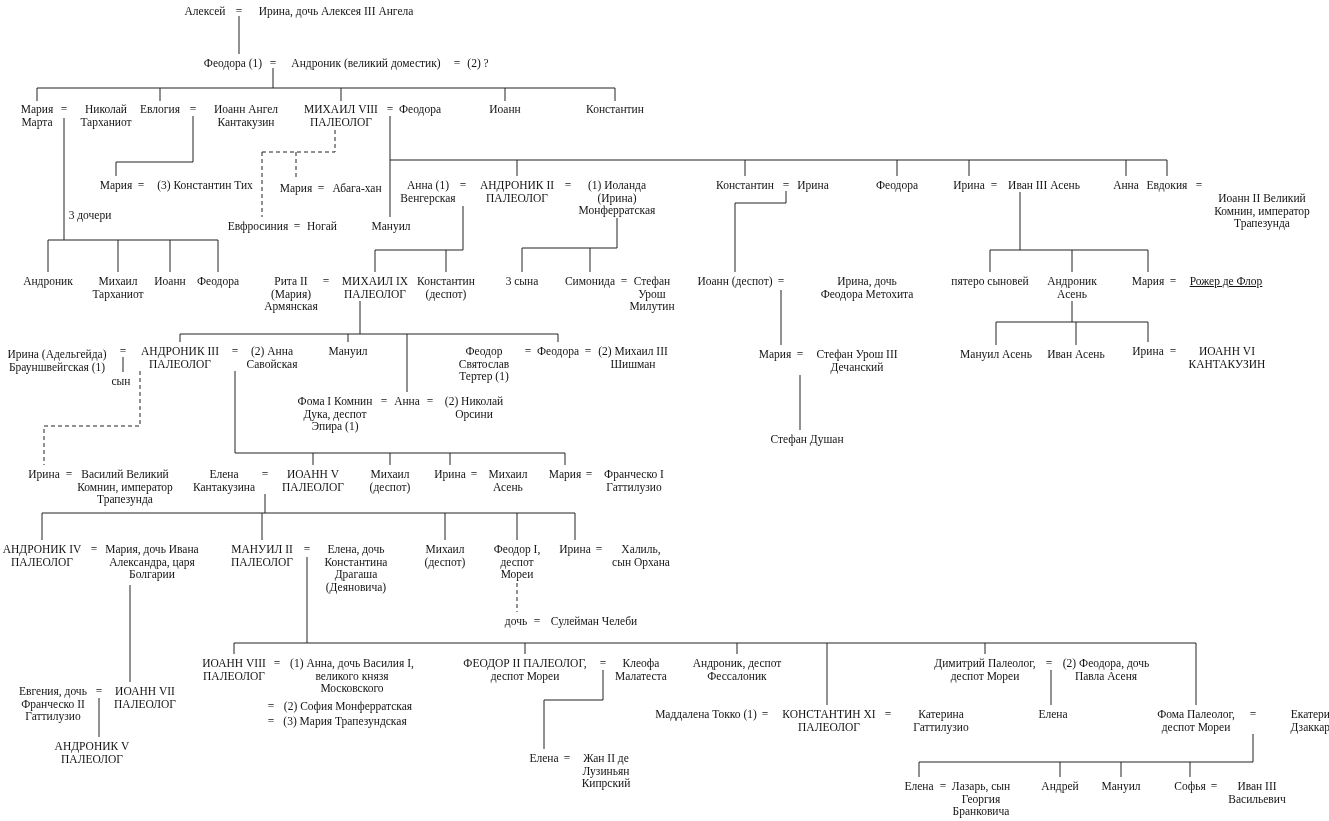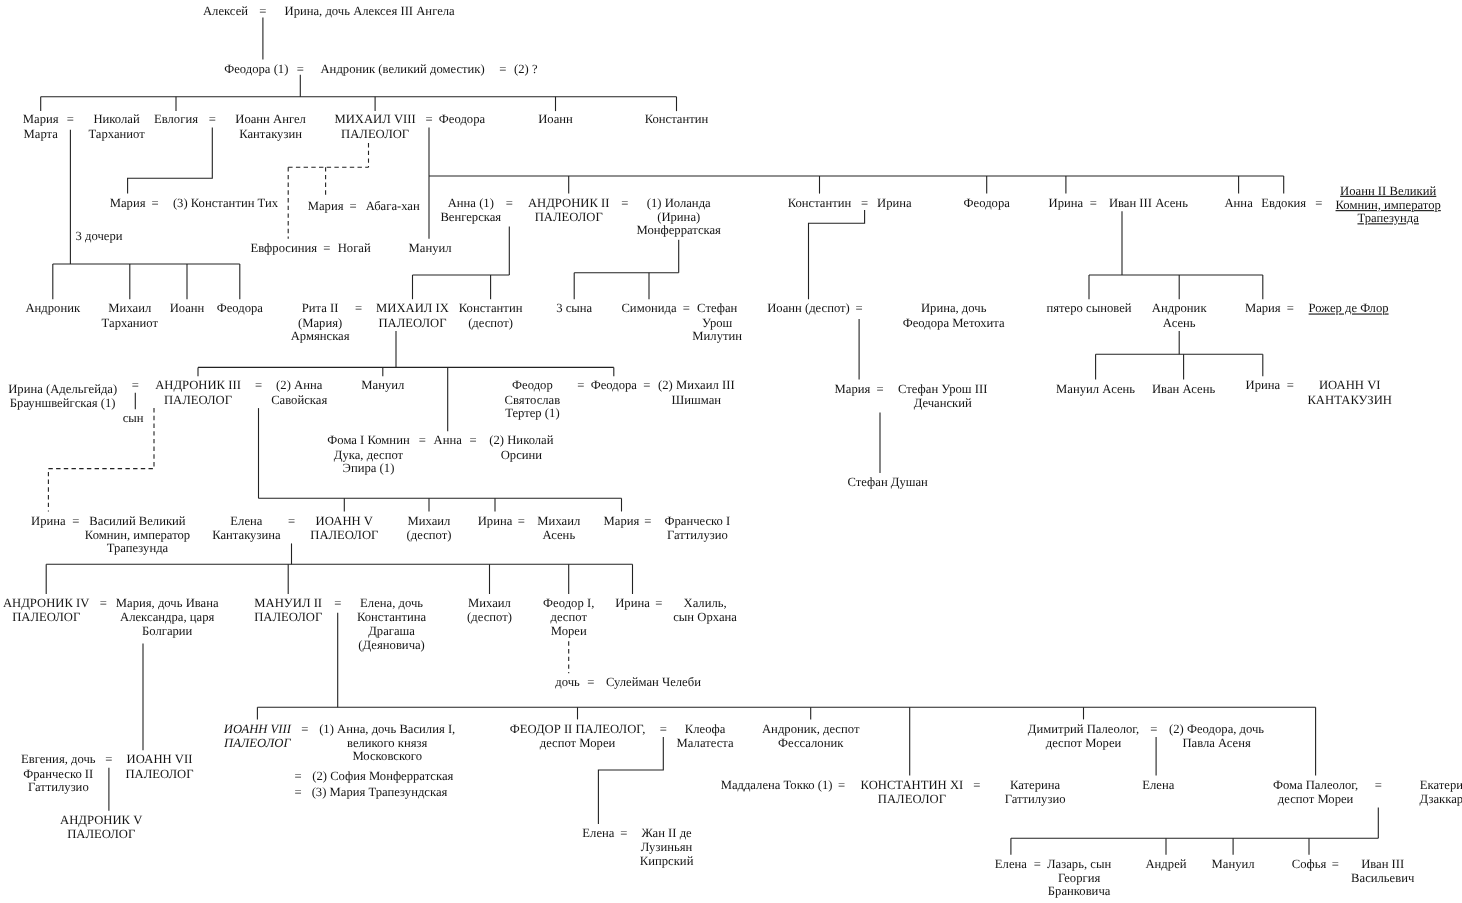--- a/index.html
+++ b/index.html
@@ -156,21 +156,21 @@
       <div class="node" style="left: 617px; top: 179px;">(1) Иоланда
 (Ирина)
 Монферратская</div>
       <div class="node" style="left: 745px; top: 179px;">Константин</div>
       <div class="node" style="left: 813px; top: 179px;">Ирина</div>
       <div class="node" style="left: 897px; top: 179px;">Феодора</div>
       <div class="node" style="left: 969px; top: 179px;">Ирина</div>
       <div class="node" style="left: 1044px; top: 179px;">Иван III Асень</div>
       <div class="node" style="left: 1126px; top: 179px;">Анна</div>
       <div class="node" style="left: 1167px; top: 179px;">Евдокия</div>
-      <div class="node" style="left: 1262px; top: 168px; text-decoration: underline;">Иоанн II Великий
+      <div class="node" style="left: 1262px; top: 192px;">Иоанн II Великий
 Комнин, император
 Трапезунда</div>
       <div class="node" style="left: 90px; top: 209px;">3 дочери</div>
       <div class="node" style="left: 258px; top: 220px;">Евфросиния</div>
       <div class="node" style="left: 322px; top: 220px;">Ногай</div>
       <div class="node" style="left: 391px; top: 220px;">Мануил</div>
       <div class="node" style="left: 48px; top: 275px;">Андроник</div>
       <div class="node" style="left: 118px; top: 275px;">Михаил
 Тарханиот</div>
       <div class="node" style="left: 170px; top: 275px;">Иоанн</div>
@@ -259,21 +259,21 @@
       <div class="node" style="left: 575px; top: 543px;">Ирина</div>
       <div class="node" style="left: 641px; top: 543px;">Халиль,
 сын Орхана</div>
       <div class="node" style="left: 516px; top: 615px;">дочь</div>
       <div class="node" style="left: 594px; top: 615px;">Сулейман Челеби</div>
       <div class="node" style="left: 53px; top: 685px;">Евгения, дочь
 Франческо II
 Гаттилузио</div>
       <div class="node" style="left: 145px; top: 685px;">ИОАНН VII
 ПАЛЕОЛОГ</div>
-      <div class="node" style="left: 234px; top: 657px; font-style: italic;">ИОАНН VIII
+      <div class="node" style="left: 234px; top: 657px;">ИОАНН VIII
 ПАЛЕОЛОГ</div>
       <div class="node" style="left: 352px; top: 657px;">(1) Анна, дочь Василия I,
 великого князя
 Московского</div>
       <div class="node" style="left: 348px; top: 700px;">(2) София Монферратская</div>
       <div class="node" style="left: 345px; top: 715px;">(3) Мария Трапезундская</div>
       <div class="node" style="left: 525px; top: 657px;">ФЕОДОР II ПАЛЕОЛОГ,
 деспот Мореи</div>
       <div class="node" style="left: 641px; top: 657px;">Клеофа
 Малатеста</div>

